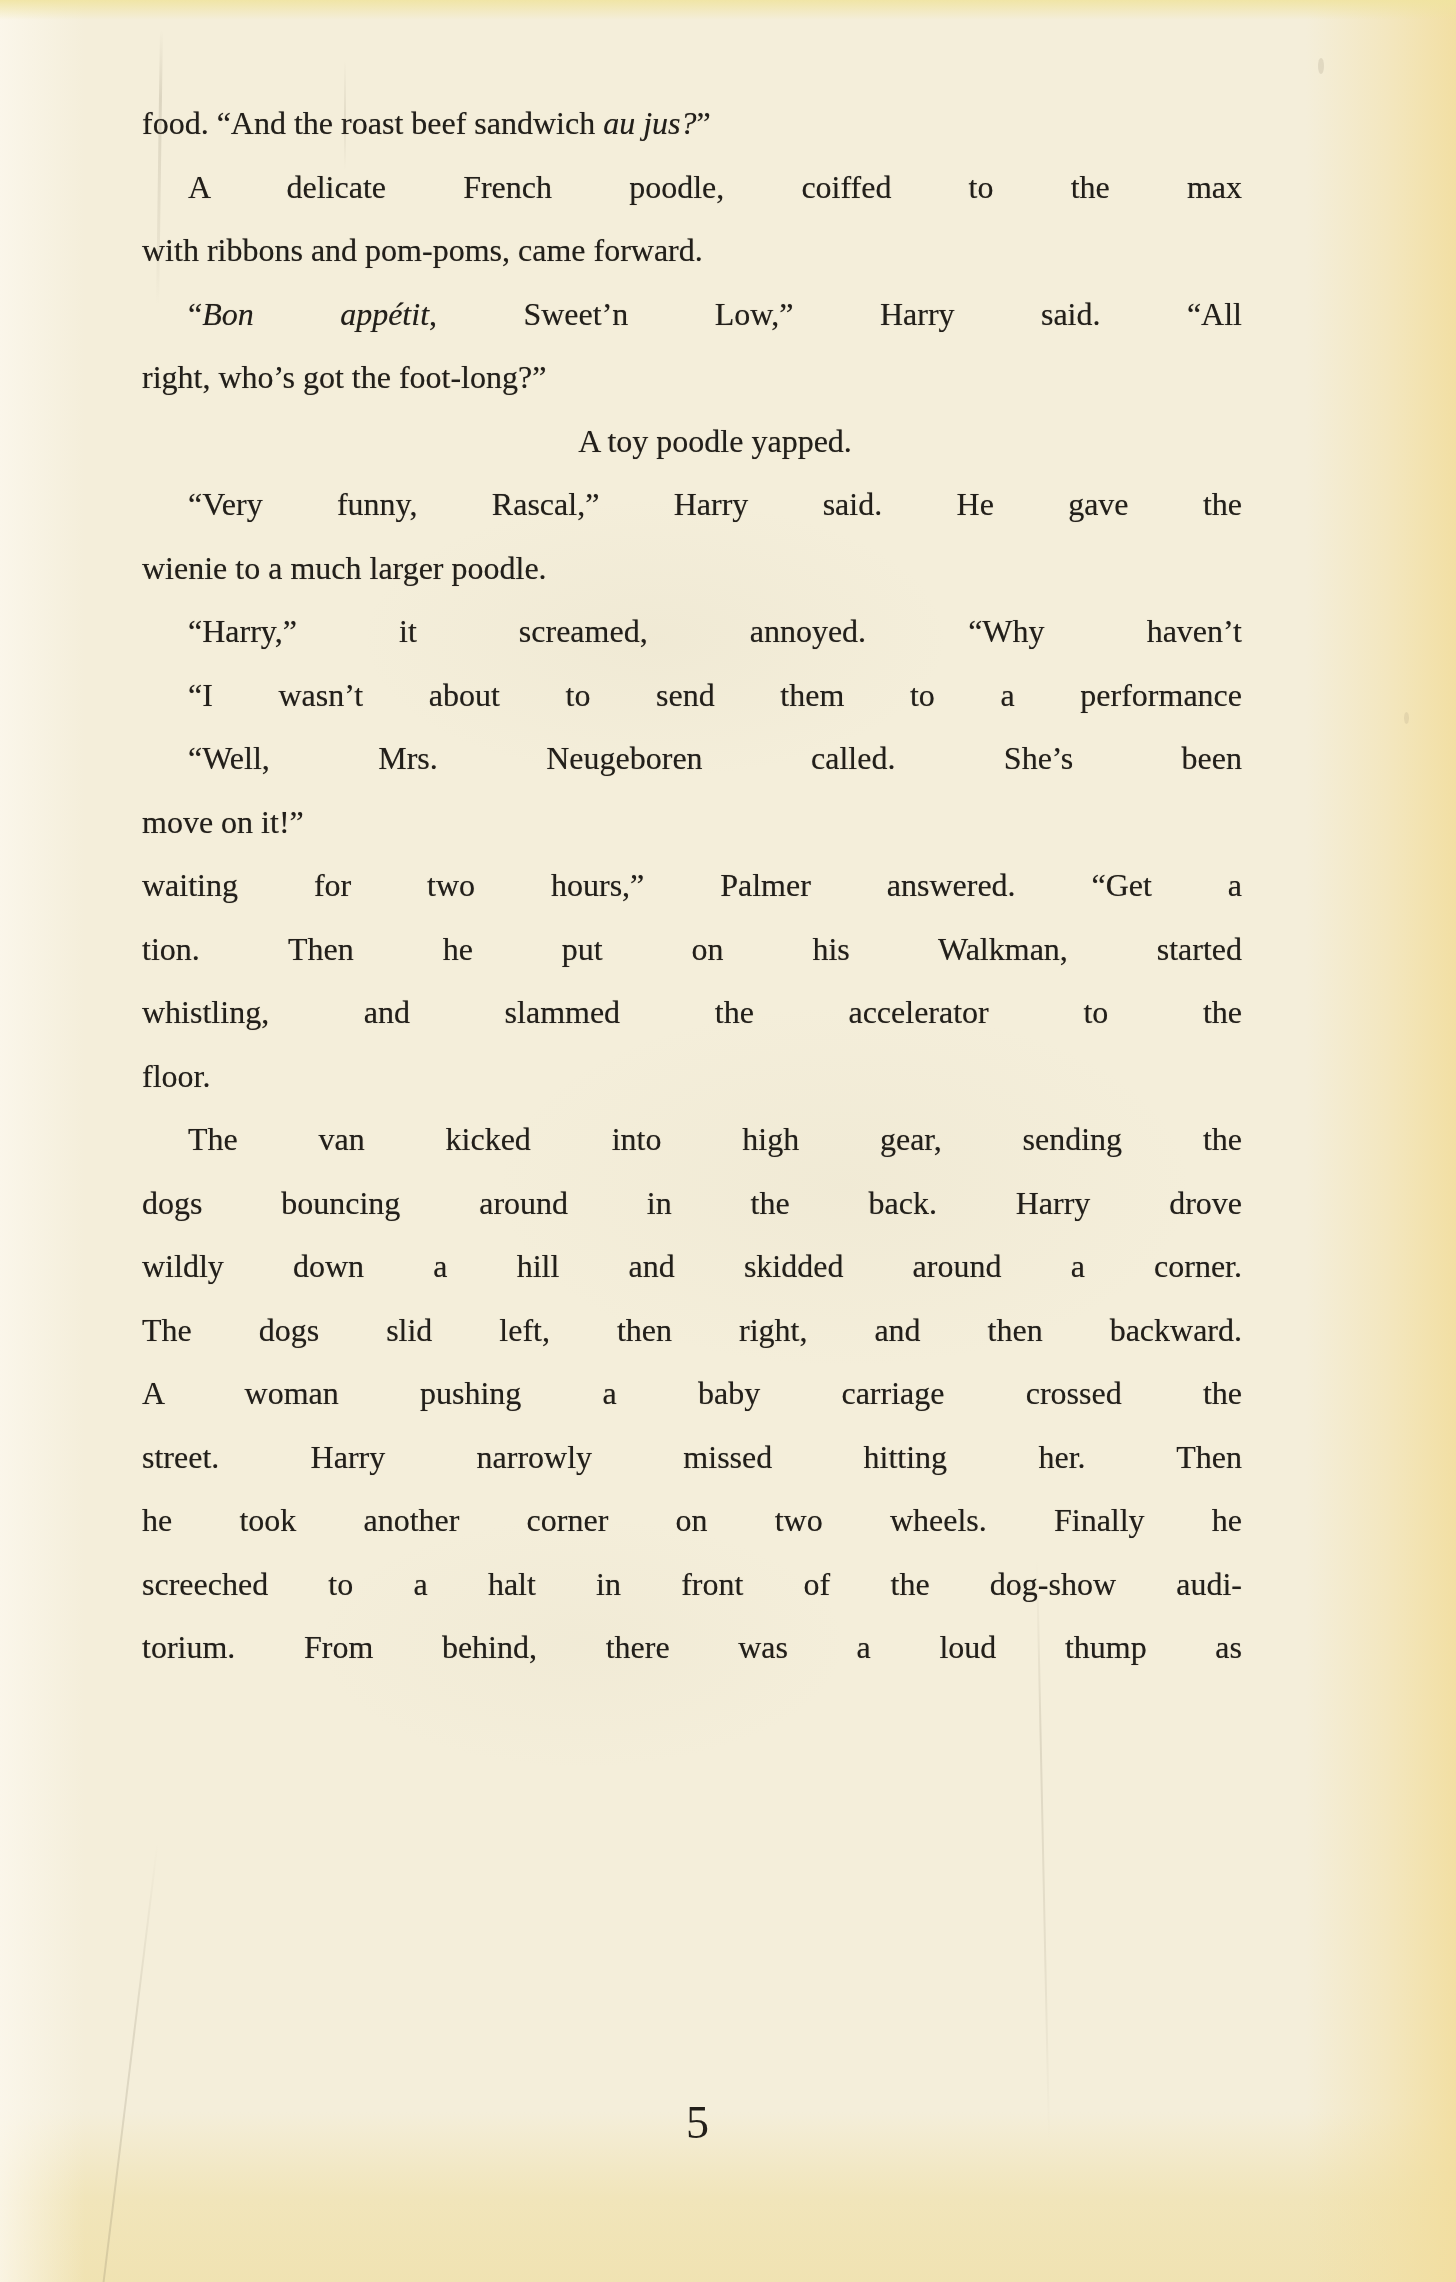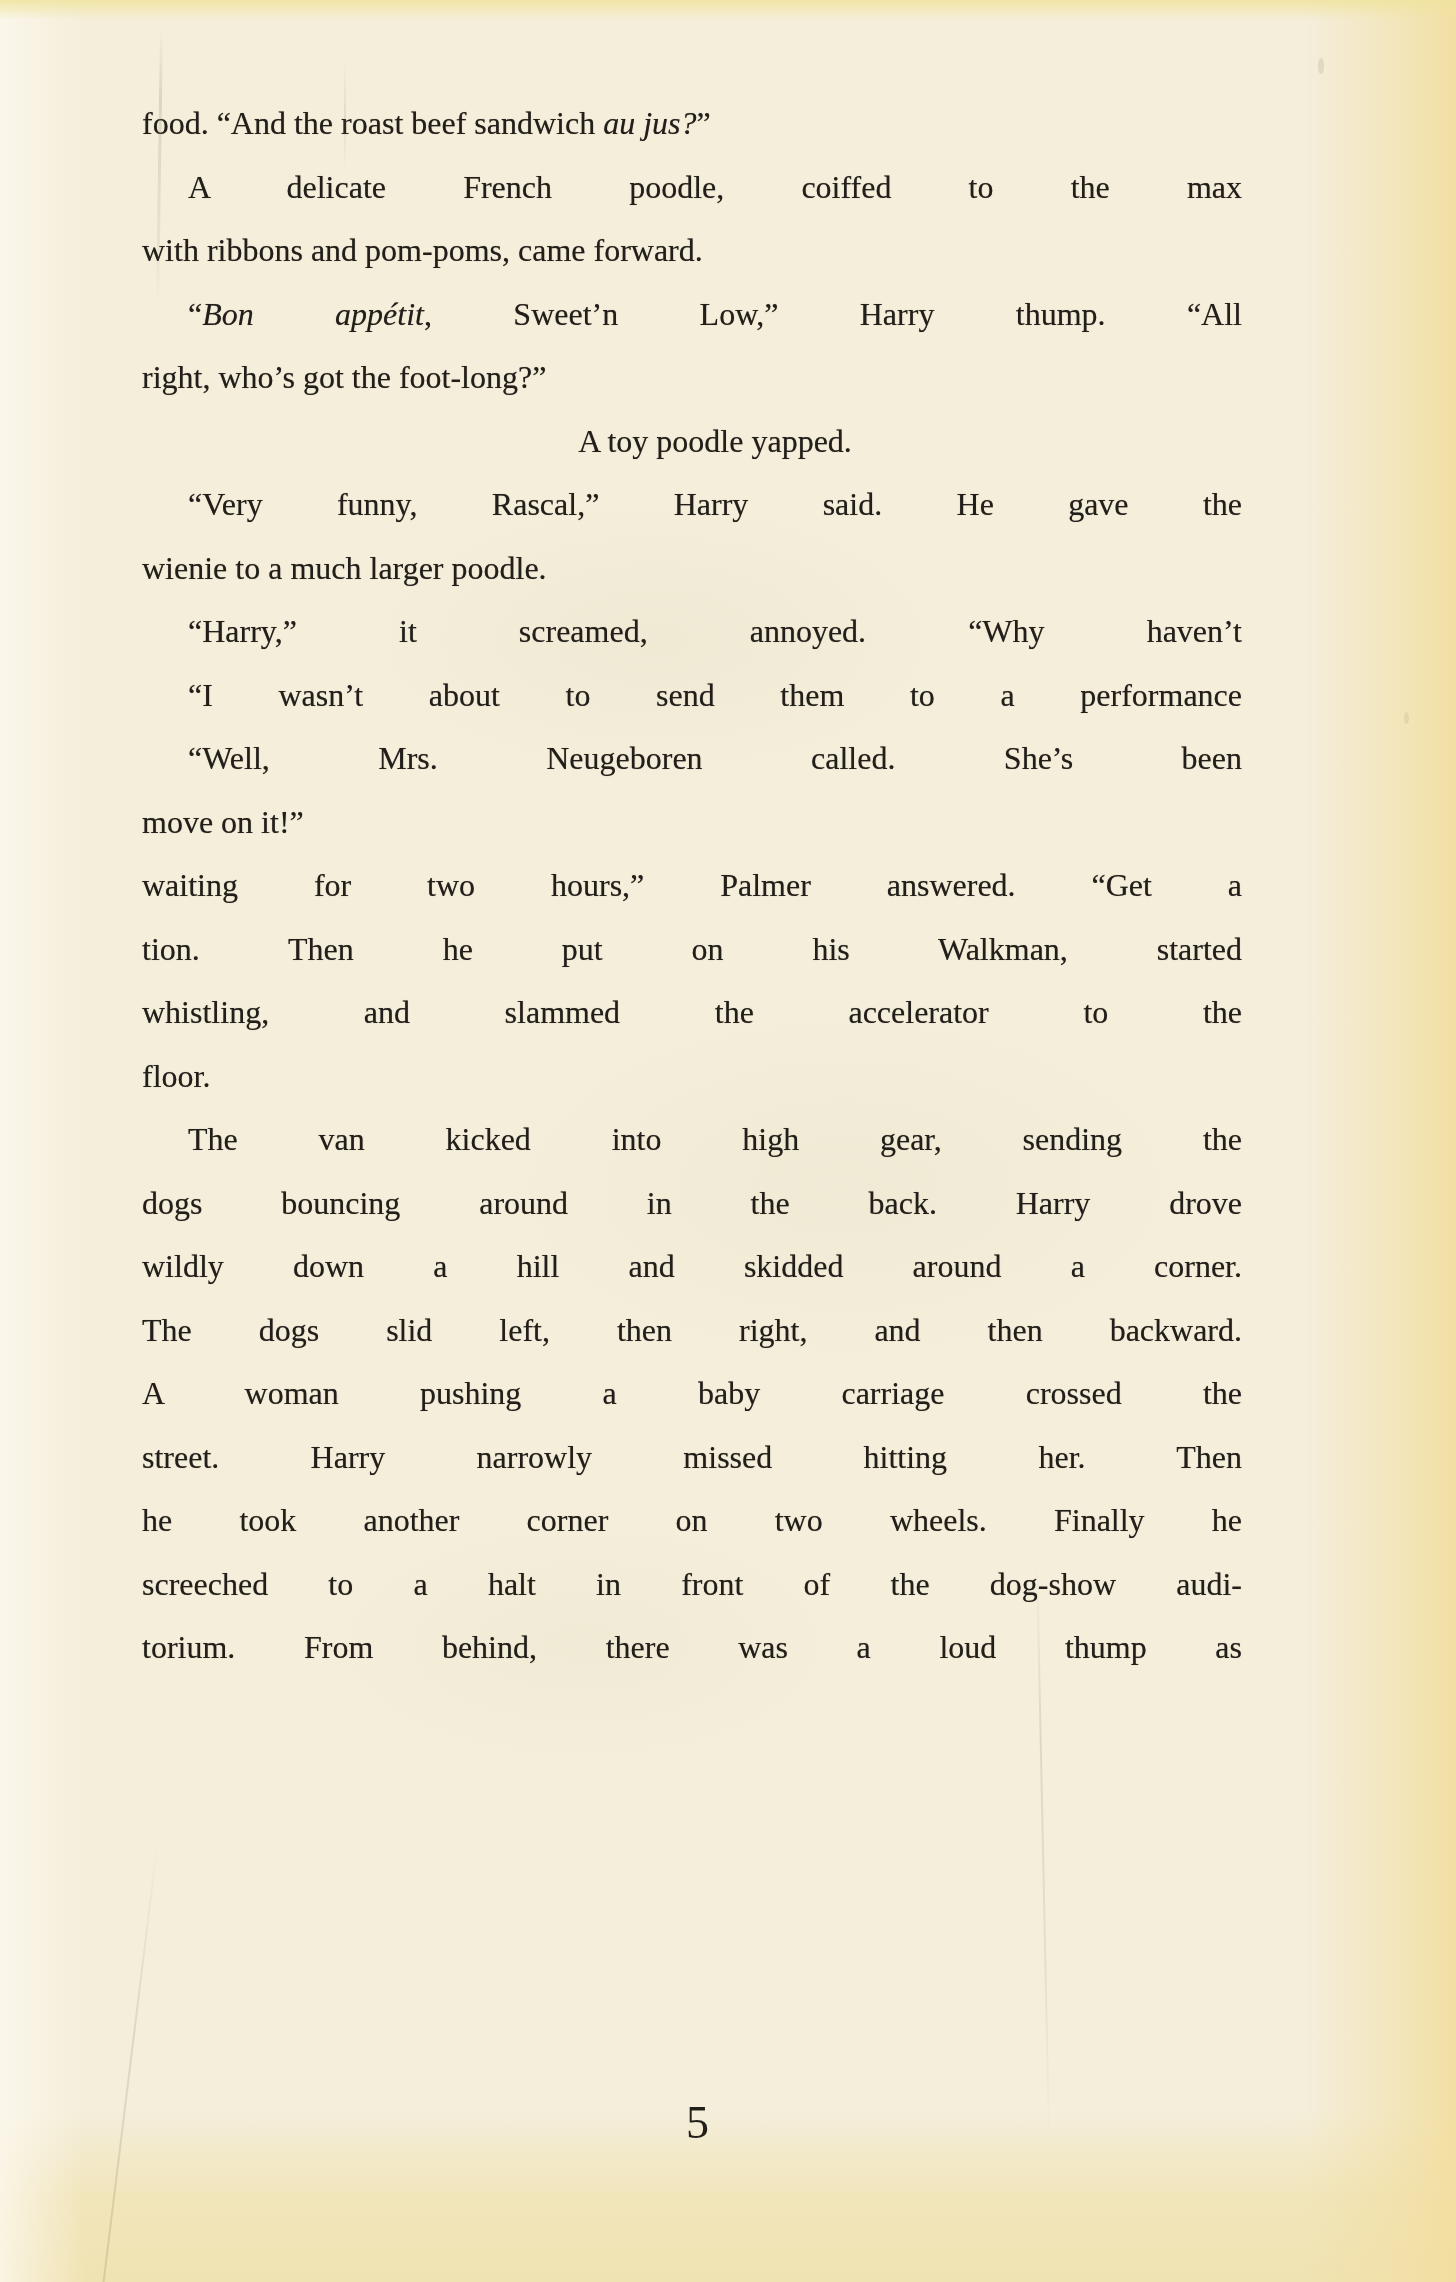--- a/index.html
+++ b/index.html
@@ -67,21 +67,21 @@
   .speck-r  { left: 1404px; top: 712px; width: 5px; height: 12px; background: rgba(140,130,105,0.14); }
 </style>
 </head>
 <body>
 
 <div class="page">
   <div class="text-block" id="text-block">
       <div class="line"><span>food. “And the roast beef sandwich </span><span class="it">au jus?</span><span>”</span></div>
       <div class="line ind just"><span>A delicate French poodle, coiffed to the max</span></div>
       <div class="line"><span>with ribbons and pom-poms, came forward.</span></div>
-      <div class="line ind just"><span>“</span><span class="it">Bon appétit</span><span>, Sweet’n Low,” Harry thump. “All</span></div>
+      <div class="line ind just"><span>“</span><span class="it">Bon appétit</span><span>, Sweet’n Low,” Harry said. “All</span></div>
       <div class="line"><span>right, who’s got the foot-long?”</span></div>
       <div class="line ind"><span>A toy poodle yapped.</span></div>
       <div class="line ind just"><span>“Very funny, Rascal,” Harry said. He gave the</span></div>
       <div class="line"><span>wienie to a much larger poodle.</span></div>
       <div class="line ind just"><span>“Harry,” it screamed, annoyed. “Why haven’t</span></div>
       <div class="line ind just"><span>“I wasn’t about to send them to a performance</span></div>
       <div class="line ind just"><span>“Well, Mrs. Neugeboren called. She’s been</span></div>
       <div class="line"><span>move on it!”</span></div>
       <div class="line just"><span>waiting for two hours,” Palmer answered. “Get a</span></div>
       <div class="line just"><span>tion. Then he put on his Walkman, started</span></div>

